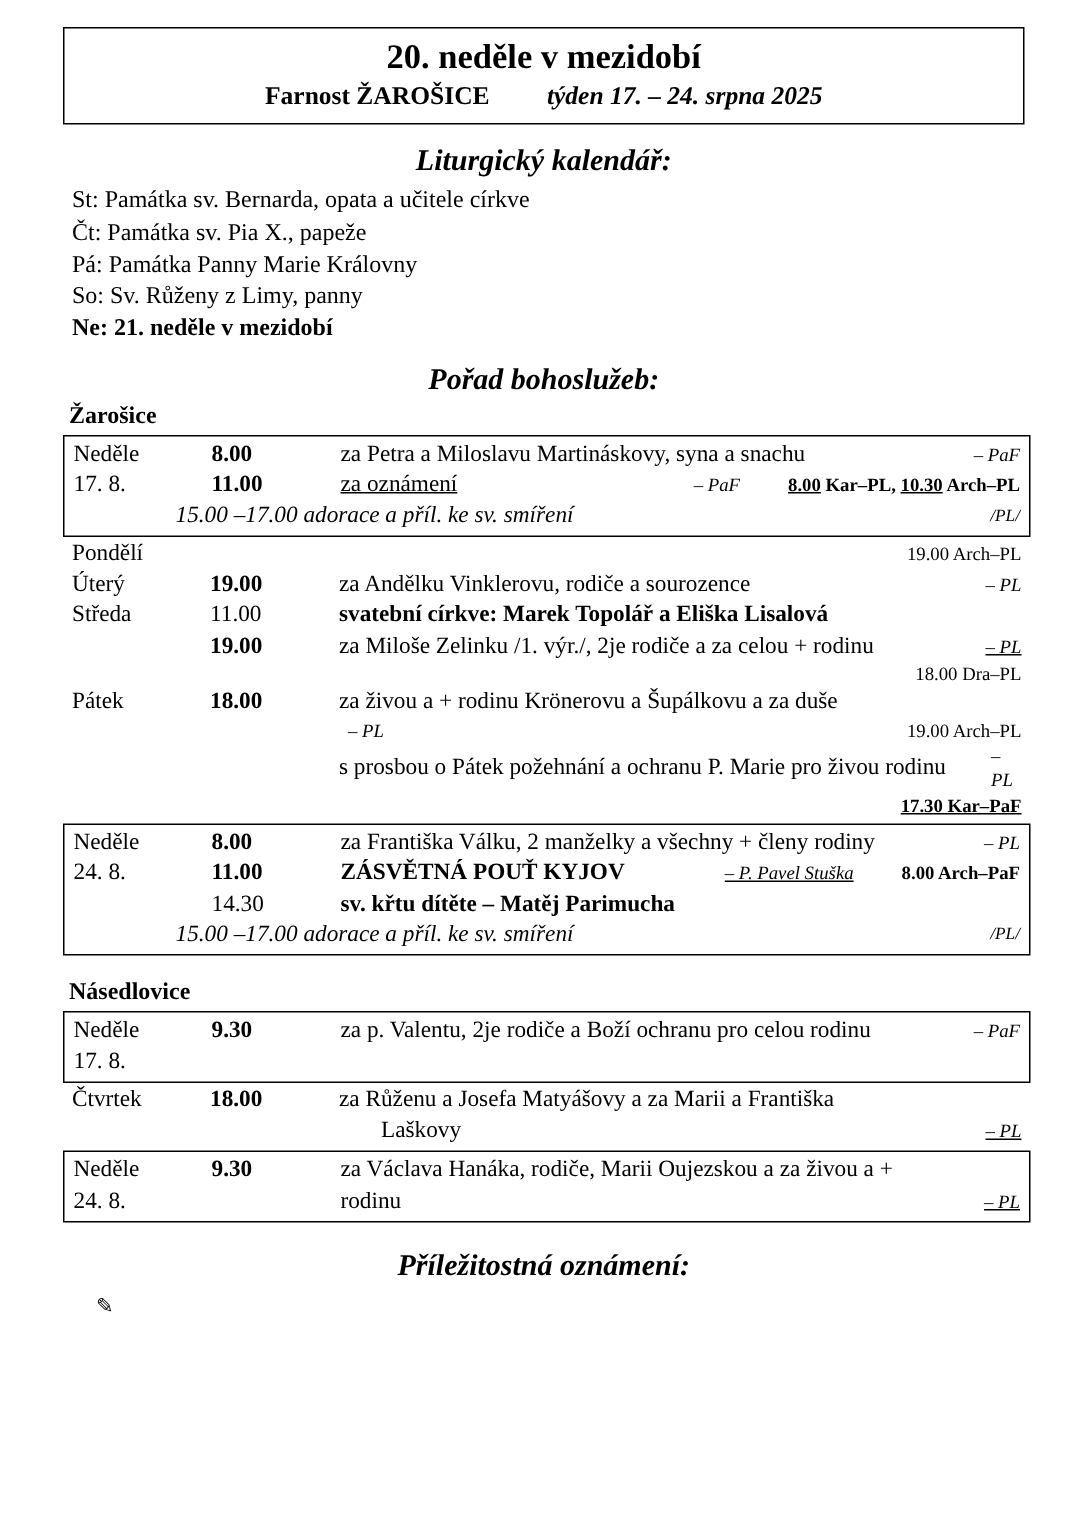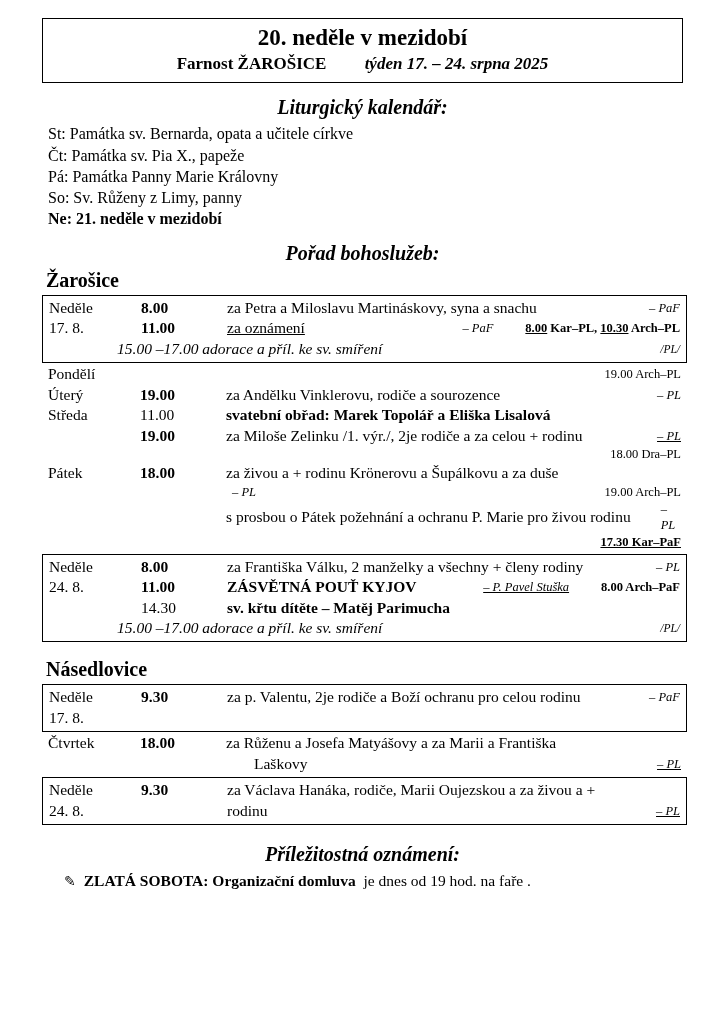--- a/index.html
+++ b/index.html
@@ -51,21 +51,21 @@
 
   
   .section-title {
     text-align: center;
     font-size: 20px;
     font-weight: bold;
     font-style: italic;
     margin: 13px 0 4px 0;
   }
   .place-title {
-    font-size: 20px;
+    font-size: 16px;
     font-weight: bold;
     margin: 3px 0 3px 22px;
   }
 
   
   .cal-list {
     margin: 0 0 0 24px;
     font-size: 16px;
     line-height: 1.32;
   }
@@ -222,21 +222,21 @@
     </div>
     <div class="row">
       <span class="c-day">Úterý</span>
       <span class="c-time">19.00</span>
       <span class="c-text">za Andělku Vinklerovu, rodiče a sourozence</span>
       <span class="small ital" style="padding-left:8px;">– PL</span>
     </div>
     <div class="row">
       <span class="c-day">Středa</span>
       <span class="c-time plain">11.00</span>
-      <span class="c-text bold">svatební obřad: Marek Topolář  a Eliška Lisalová</span>
+      <span class="c-text bold">svatební církve: Marek Topolář  a Eliška Lisalová</span>
     </div>
     <div class="row">
       <span class="c-day"></span>
       <span class="c-time">19.00</span>
       <span class="c-text">za Miloše Zelinku /1. výr./, 2je rodiče a za celou + rodinu</span>
       <span class="small ital ul" style="padding-left:8px;">– PL</span>
     </div>
     <div class="row row-right-only">
       <span class="c-right small">18.00 Dra–PL</span>
     </div>
@@ -327,16 +327,15 @@
       <span class="c-text">rodinu</span>
       <span class="small ital ul" style="padding-left:6px;">– PL</span>
     </div>
   </div>
 
   <div class="ann-title">Příležitostná oznámení:</div>
 
 
   <div class="ann-line">
     <span class="pen">✎</span>
-    <span><span class="bold-part">ZLATÁ SOBOTA: Organizační domluva</span>&nbsp;&nbsp;<span>je dnes od 19 hod. na faře .</span></span>
   </div>
 
 </div>
 
 </body></html>

